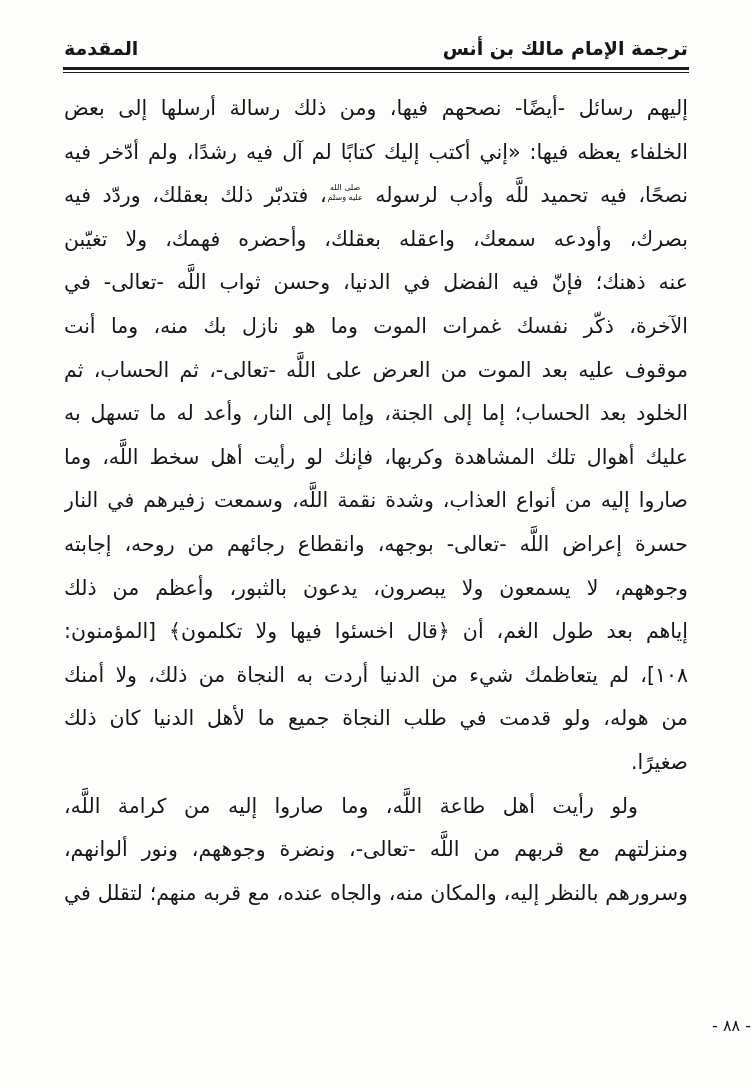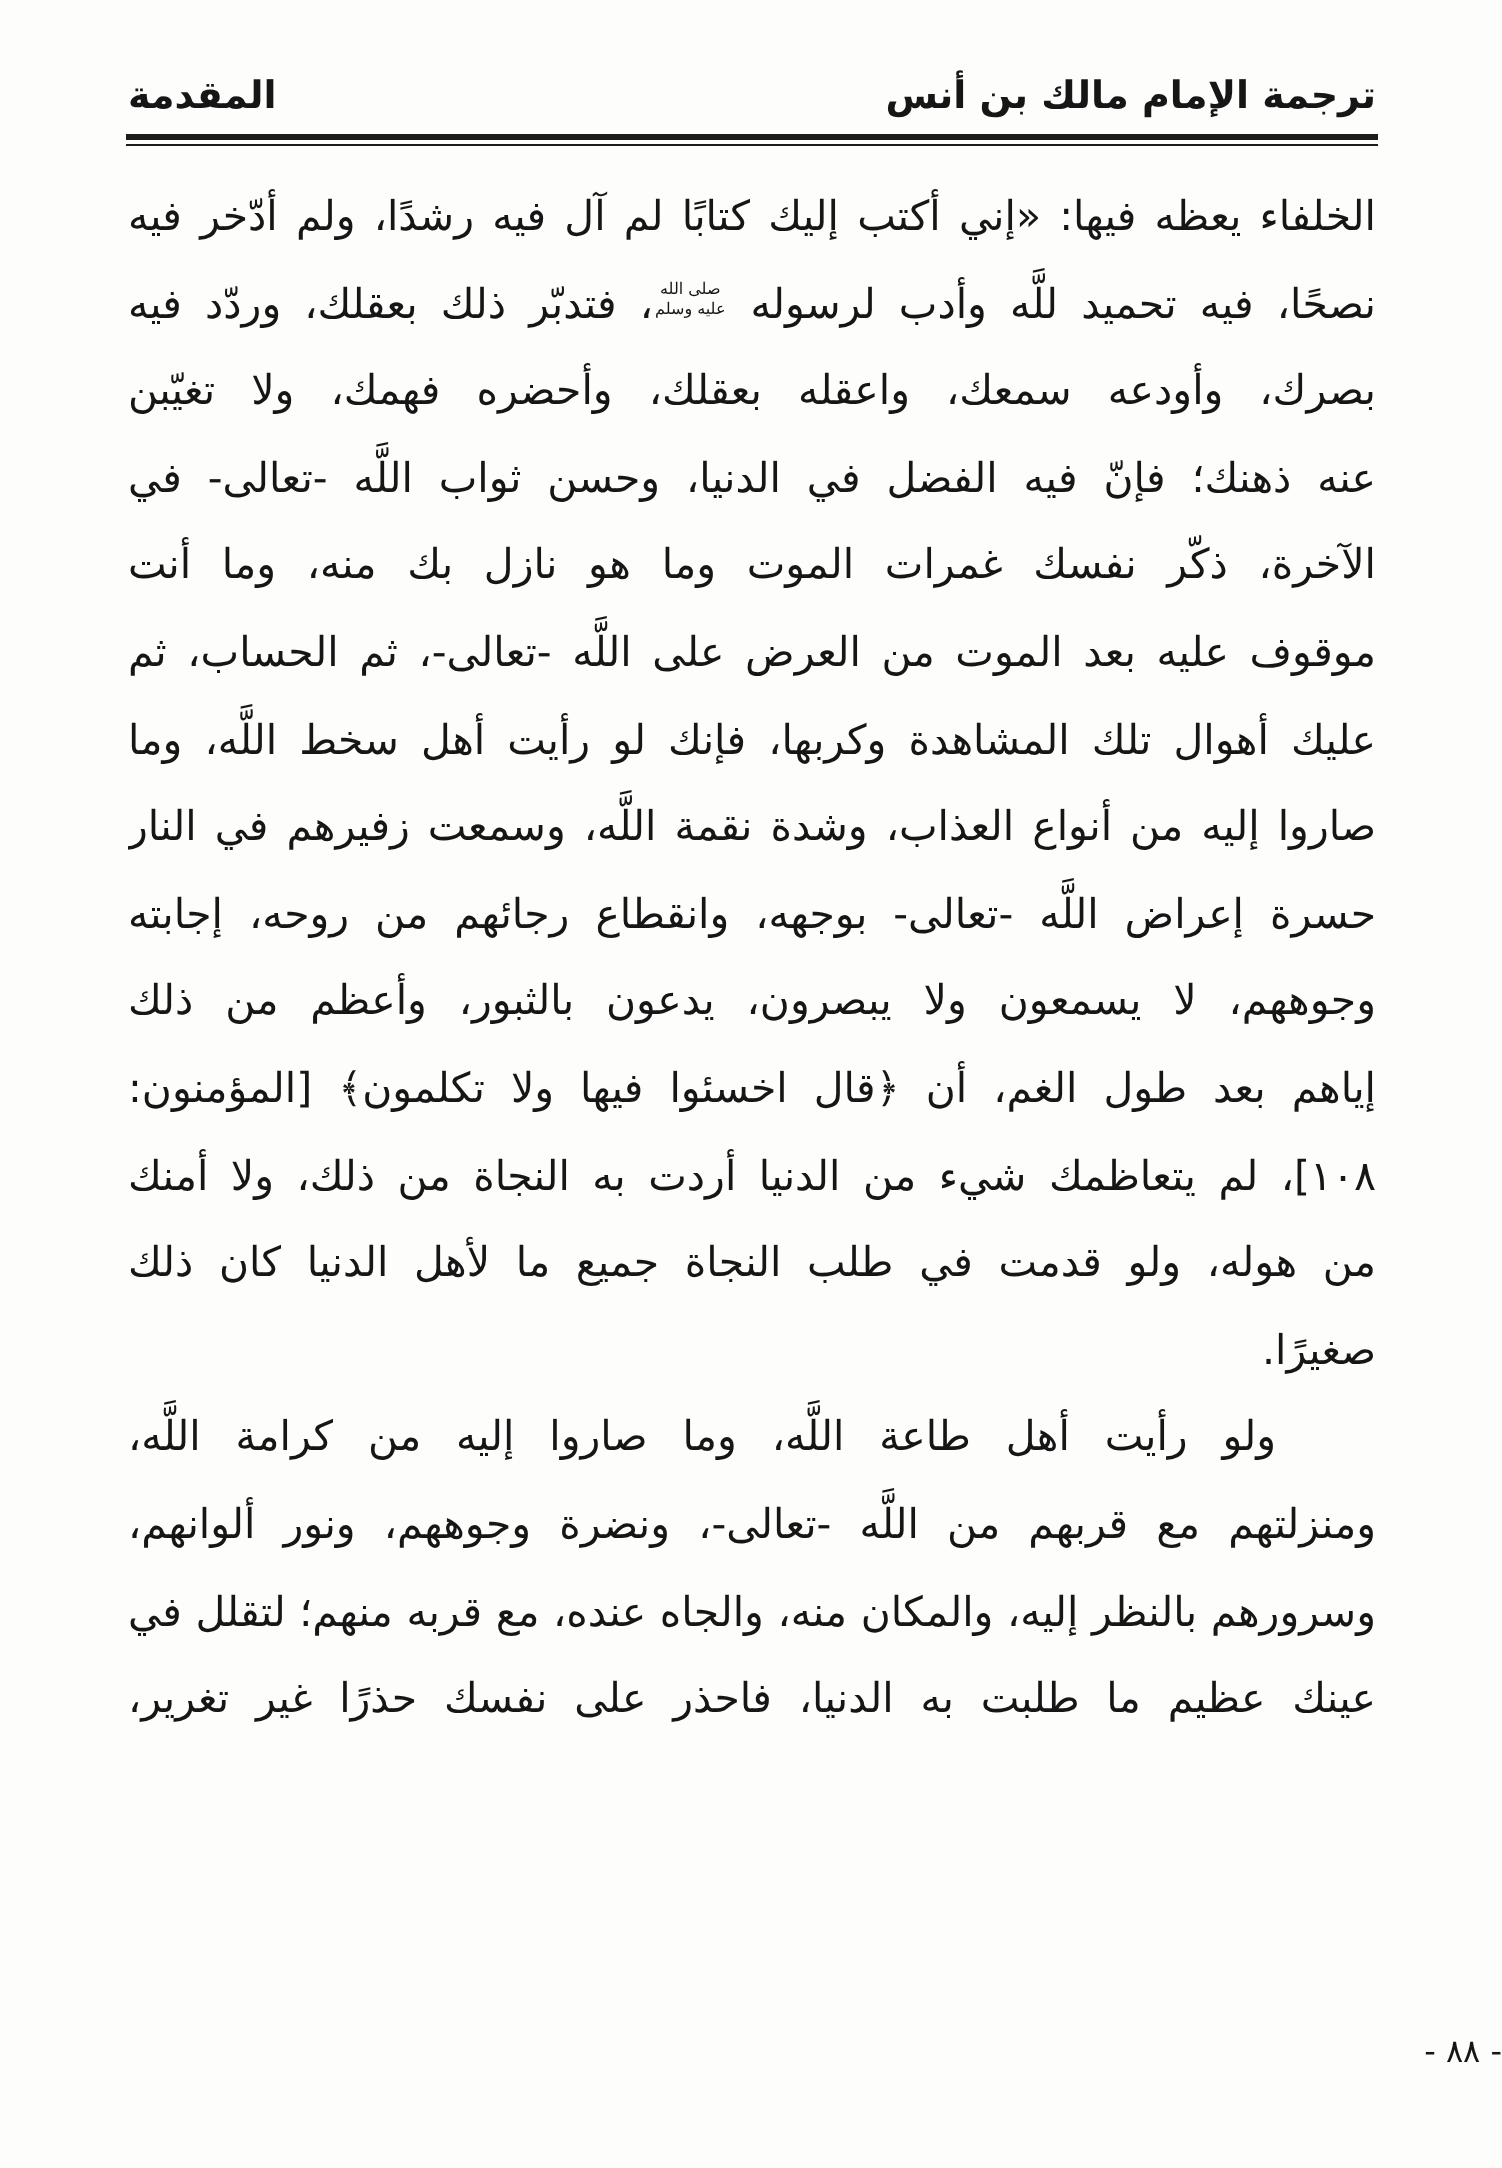--- a/index.html
+++ b/index.html
@@ -86,43 +86,44 @@
 
   <header class="running-head" dir="rtl">
     <span>ترجمة الإمام مالك بن أنس</span>
     <span>المقدمة</span>
   </header>
 
   <div class="header-rule"></div>
 
   <main class="body-text">
     <section>
+      <div class="line">إليهم رسائل -أيضًا- نصحهم فيها، ومن ذلك رسالة أرسلها إلى بعض</div>
       <div class="line">الخلفاء يعظه فيها: «إني أكتب إليك كتابًا لم آل فيه رشدًا، ولم أدّخر فيه</div>
       <div class="line"><span>نصحًا، فيه تحميد للَّه وأدب لرسوله</span> <span class="saw">
             <span>صلى الله</span>
             <span>عليه وسلم</span>
           </span><span>، فتدبّر ذلك بعقلك، وردّد فيه</span></div>
       <div class="line">بصرك، وأودعه سمعك، واعقله بعقلك، وأحضره فهمك، ولا تغيّبن</div>
       <div class="line">عنه ذهنك؛ فإنّ فيه الفضل في الدنيا، وحسن ثواب اللَّه -تعالى- في</div>
       <div class="line">الآخرة، ذكّر نفسك غمرات الموت وما هو نازل بك منه، وما أنت</div>
       <div class="line">موقوف عليه بعد الموت من العرض على اللَّه -تعالى-، ثم الحساب، ثم</div>
+      <div class="line">الخلود بعد الحساب؛ إما إلى الجنة، وإما إلى النار، وأعد له ما تسهل به</div>
       <div class="line">عليك أهوال تلك المشاهدة وكربها، فإنك لو رأيت أهل سخط اللَّه، وما</div>
       <div class="line">صاروا إليه من أنواع العذاب، وشدة نقمة اللَّه، وسمعت زفيرهم في النار</div>
       <div class="line">حسرة إعراض اللَّه -تعالى- بوجهه، وانقطاع رجائهم من روحه، إجابته</div>
       <div class="line">وجوههم، لا يسمعون ولا يبصرون، يدعون بالثبور، وأعظم من ذلك</div>
       <div class="line">إياهم بعد طول الغم، أن ﴿قال اخسئوا فيها ولا تكلمون﴾ [المؤمنون:</div>
       <div class="line">١٠٨]، لم يتعاظمك شيء من الدنيا أردت به النجاة من ذلك، ولا أمنك</div>
       <div class="line">من هوله، ولو قدمت في طلب النجاة جميع ما لأهل الدنيا كان ذلك</div>
       <div class="line para-end">صغيرًا.</div>
     </section>
     <section>
       <div class="line indent">ولو رأيت أهل طاعة اللَّه، وما صاروا إليه من كرامة اللَّه،</div>
       <div class="line">ومنزلتهم مع قربهم من اللَّه -تعالى-، ونضرة وجوههم، ونور ألوانهم،</div>
       <div class="line">وسرورهم بالنظر إليه، والمكان منه، والجاه عنده، مع قربه منهم؛ لتقلل في</div>
-      <div class="line">عينك عظيم ما طلبت به الدنيا، فاحذر على نفسك حذرًا غير تغرير،</div>
     </section>
   </main>
 
   <footer class="page-footer">
     <span>- ٨٨ -</span>
   </footer>
 
 </div>
 
 </body></html>

